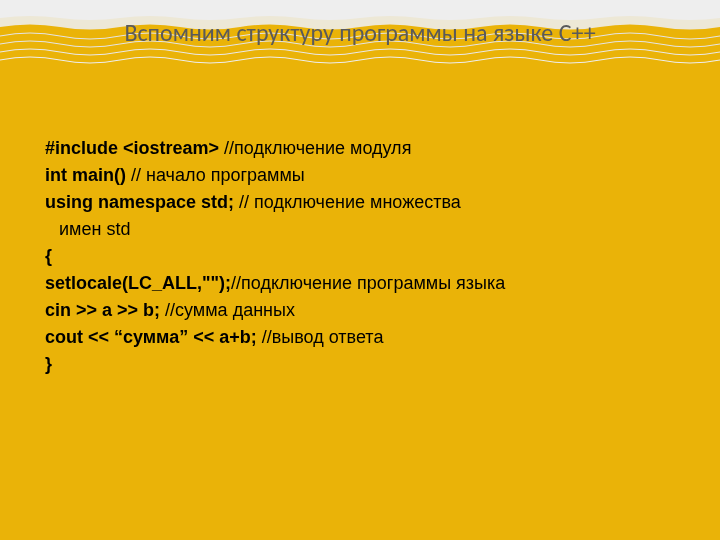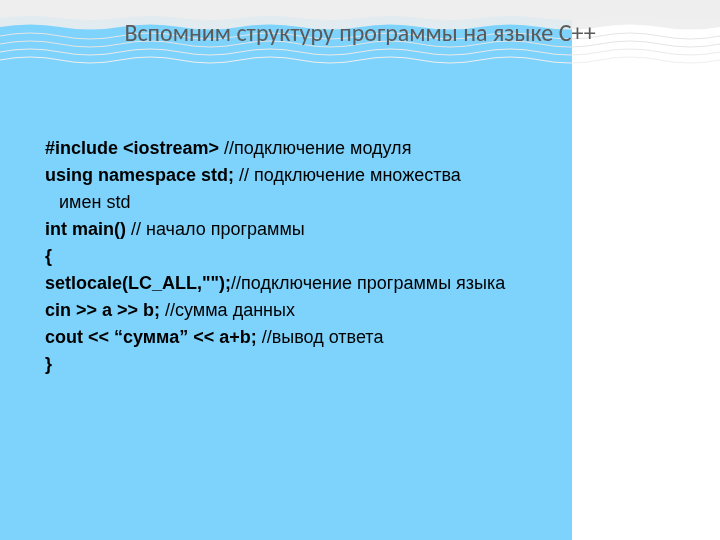--- a/index.html
+++ b/index.html
@@ -6,23 +6,23 @@
     margin: 0;
     padding: 0;
     width: 720px;
     height: 540px;
     background: #ffffff;
     font-family: "Calibri", "Arial", sans-serif;
     overflow: hidden;
   }
   .slide {
     position: relative;
-    width: 572px;
+    width: 720px;
     height: 540px;
-    background: #7dd3fc;
+    background: #eab308;
   }
   .top-decoration {
     position: absolute;
     top: 0;
     left: 0;
     width: 720px;
     height: 70px;
     pointer-events: none;
   }
   .title {
@@ -64,22 +64,22 @@
     <path d="M0,36 Q30,30 60,36 T120,36 T180,36 T240,36 T300,36 T360,36 T420,36 T480,36 T540,36 T600,36 T660,36 T720,36" fill="none" stroke="#e5e5e5" stroke-width="1"></path>
     <path d="M0,44 Q30,38 60,44 T120,44 T180,44 T240,44 T300,44 T360,44 T420,44 T480,44 T540,44 T600,44 T660,44 T720,44" fill="none" stroke="#e5e5e5" stroke-width="1"></path>
     <path d="M0,52 Q30,46 60,52 T120,52 T180,52 T240,52 T300,52 T360,52 T420,52 T480,52 T540,52 T600,52 T660,52 T720,52" fill="none" stroke="#eaeaea" stroke-width="1"></path>
     <path d="M0,60 Q30,54 60,60 T120,60 T180,60 T240,60 T300,60 T360,60 T420,60 T480,60 T540,60 T600,60 T660,60 T720,60" fill="none" stroke="#efefef" stroke-width="1"></path>
   </svg>
 
   <div class="title">Вспомним структуру программы на языке С++</div>
 
   <div class="code-block">
     <div class="code-line"><span class="kw">#include &lt;iostream&gt;</span><span class="cm"> //подключение модуля</span></div>
+    <div class="code-line"><span class="kw">int main()</span><span class="cm"> // начало программы</span></div>
     <div class="code-line"><span class="kw">using namespace std;</span><span class="cm"> // подключение множества</span><span class="indent cm">имен std</span></div>
-    <div class="code-line"><span class="kw">int main()</span><span class="cm"> // начало программы</span></div>
     <div class="code-line"><span class="kw">{</span></div>
     <div class="code-line"><span class="kw">setlocale(LC_ALL,"");</span><span class="cm">//подключение программы языка</span></div>
     <div class="code-line"><span class="kw">cin &gt;&gt; a &gt;&gt; b;</span><span class="cm"> //сумма данных</span></div>
     <div class="code-line"><span class="kw">cout &lt;&lt; “сумма” &lt;&lt; a+b;</span><span class="cm"> //вывод ответа</span></div>
     <div class="code-line"><span class="kw">}</span></div>
   </div>
 
 </div>
 
 </body></html>

